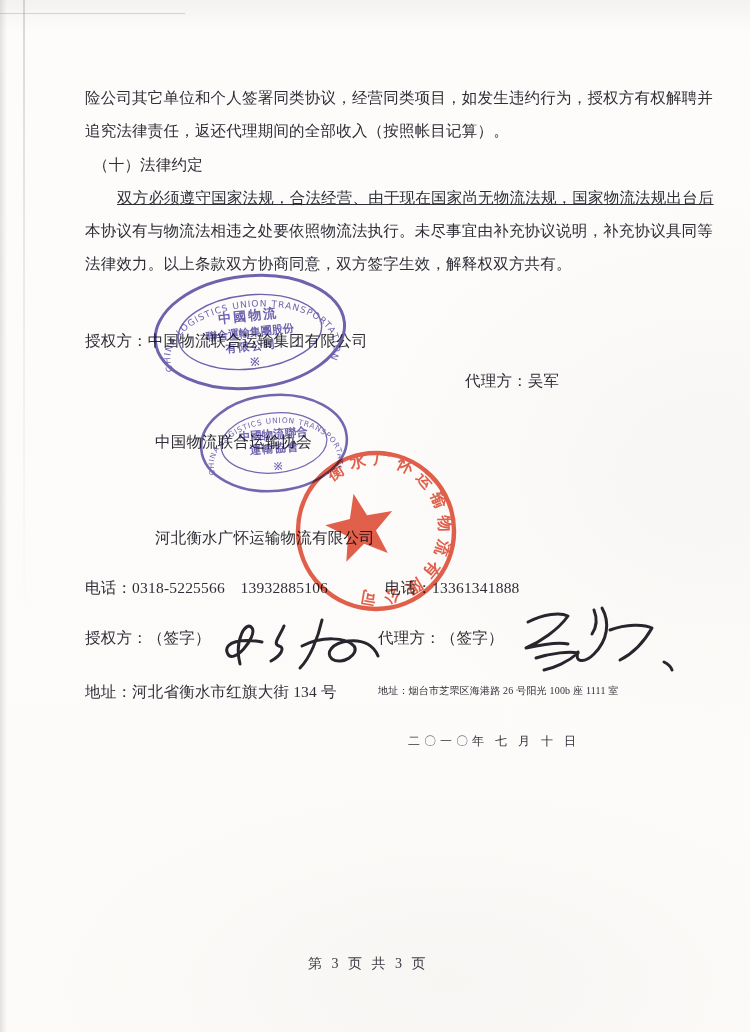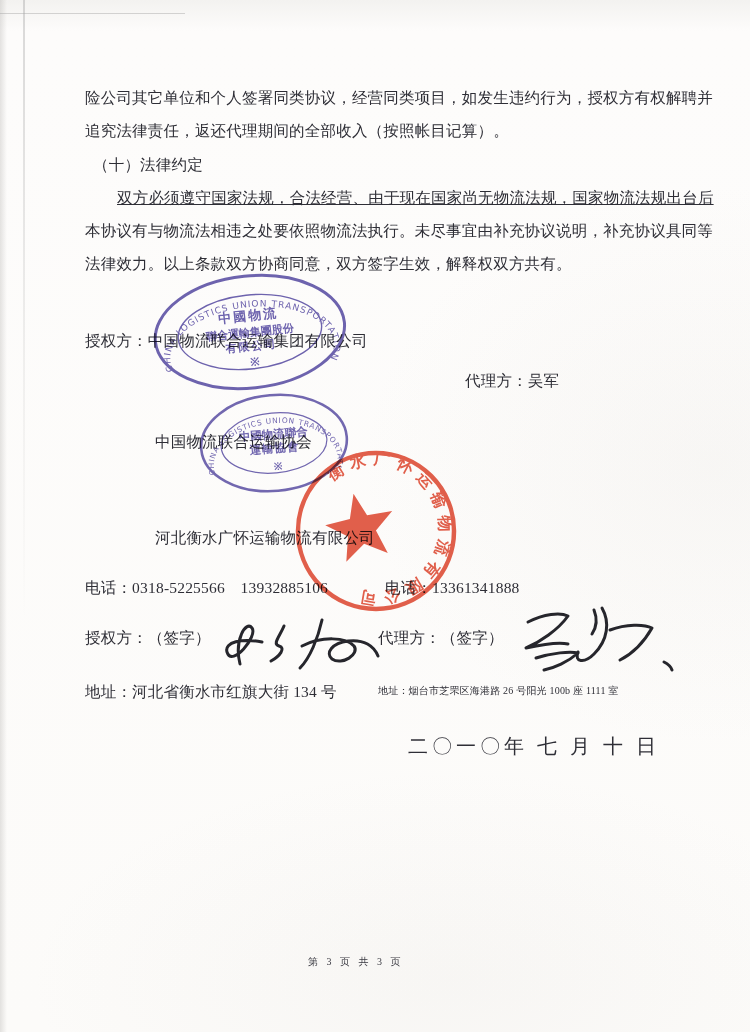--- a/index.html
+++ b/index.html
@@ -17,22 +17,22 @@
   .crease-v{left:23px;top:0;width:2px;height:60%;
     background:linear-gradient(180deg,rgba(150,150,150,.35),rgba(150,150,150,.12) 60%,rgba(150,150,150,0));}
   .edge-l{left:0;top:0;width:7px;height:100%;
     background:linear-gradient(90deg,rgba(160,158,155,.28),rgba(160,158,155,0));}
   .crease-h{left:0;top:13px;width:185px;height:1px;background:rgba(165,165,165,.45);}
   .line{
     position:absolute;z-index:1;white-space:nowrap;
     color:#2e2e36;font-size:15.5px;letter-spacing:.2px;
   }
   .small{font-size:10px;}
-  .footer{font-size:10px;letter-spacing:3px;color:#3a3a42;}
-  .datefmt{font-size:20px;letter-spacing:4px;}
+  .footer{font-size:14px;letter-spacing:3px;color:#3a3a42;}
+  .datefmt{font-size:12px;letter-spacing:4px;}
   .stamp{position:absolute;z-index:2;mix-blend-mode:multiply;pointer-events:none;}
   .stamp-blue1{left:150px;top:270px;transform:rotate(-6deg);opacity:.88;}
   .stamp-blue2{left:196px;top:390px;transform:rotate(-5deg);opacity:.85;}
   .stamp-red{left:291px;top:447px;opacity:.88;}
   .sig{position:absolute;z-index:2;pointer-events:none;}
   .sig path{fill:none;stroke:#26262c;stroke-width:3;stroke-linecap:round;stroke-linejoin:round;}
   .stamp-font{font-family:"DejaVu Sans","Liberation Sans",sans-serif;}
 </style>
 </head>
 <body>

